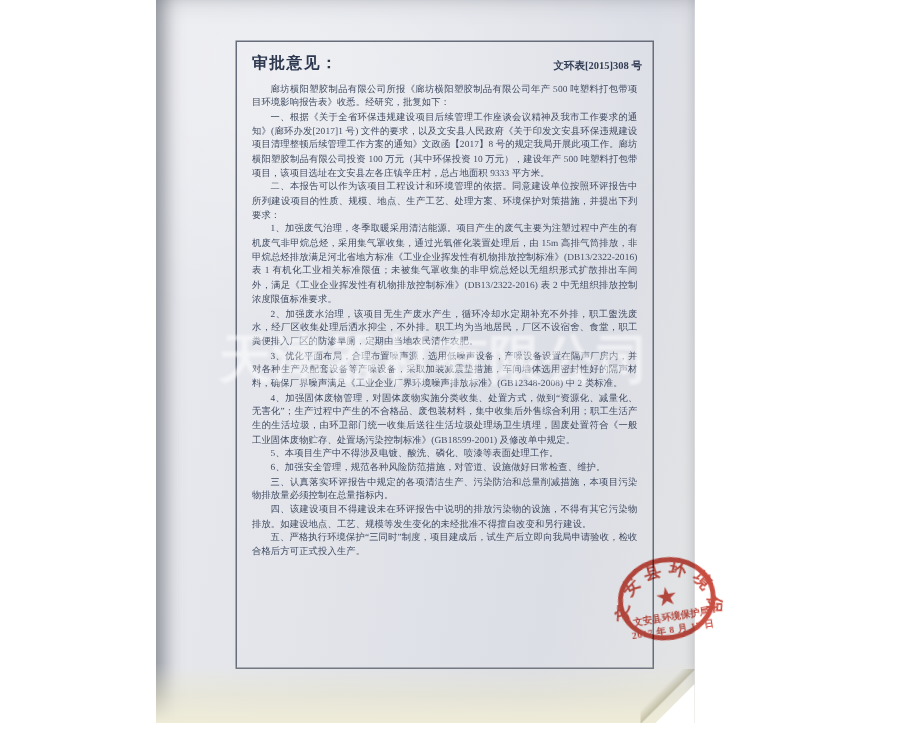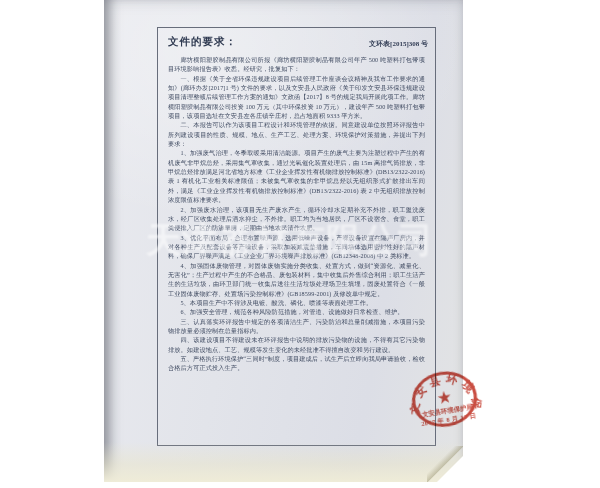--- a/index.html
+++ b/index.html
@@ -73,21 +73,21 @@
   }
   .stamp-org{top:37px;}
   .stamp-date{top:46px;letter-spacing:.4px;}
 </style>
 </head>
 <body>
 
 <div class="photo">
 
   <div class="frame">
-    <div class="doc-title">文件的要求：</div>
+    <div class="doc-title">审批意见：</div>
     <div class="doc-number">文环表[2015]308 号</div>
 
     <div class="textflow">
       <p>廊坊横阳塑胶制品有限公司所报《廊坊横阳塑胶制品有限公司年产 500 吨塑料打包带项目环境影响报告表》收悉。经研究，批复如下：</p>
       <p>一、根据《关于全省环保违规建设项目后续管理工作座谈会议精神及我市工作要求的通知》(廊环办发[2017]1 号) 文件的要求，以及文安县人民政府《关于印发文安县环保违规建设项目清理整顿后续管理工作方案的通知》文政函【2017】8 号的规定我局开展此项工作。廊坊横阳塑胶制品有限公司投资 100 万元（其中环保投资 10 万元），建设年产 500 吨塑料打包带项目，该项目选址在文安县左各庄镇辛庄村，总占地面积 9333 平方米。</p>
       <p>二、本报告可以作为该项目工程设计和环境管理的依据。同意建设单位按照环评报告中所列建设项目的性质、规模、地点、生产工艺、处理方案、环境保护对策措施，并提出下列要求：</p>
       <p>1、加强废气治理，冬季取暖采用清洁能源。项目产生的废气主要为注塑过程中产生的有机废气非甲烷总烃，采用集气罩收集，通过光氧催化装置处理后，由 15m 高排气筒排放，非甲烷总烃排放满足河北省地方标准《工业企业挥发性有机物排放控制标准》(DB13/2322-2016) 表 1 有机化工业相关标准限值；未被集气罩收集的非甲烷总烃以无组织形式扩散排出车间外，满足《工业企业挥发性有机物排放控制标准》(DB13/2322-2016) 表 2 中无组织排放控制浓度限值标准要求。</p>
       <p>2、加强废水治理，该项目无生产废水产生，循环冷却水定期补充不外排，职工盥洗废水，经厂区收集处理后洒水抑尘，不外排。职工均为当地居民，厂区不设宿舍、食堂，职工粪便排入厂区的防渗旱厕，定期由当地农民清作农肥。</p>
       <p>3、优化平面布局，合理布置噪声源，选用低噪声设备，产噪设备设置在隔声厂房内，并对各种生产及配套设备等产噪设备，采取加装减震垫措施，车间墙体选用密封性好的隔声材料，确保厂界噪声满足《工业企业厂界环境噪声排放标准》(GB12348-2008) 中 2 类标准。</p>
       <p>4、加强固体废物管理，对固体废物实施分类收集、处置方式，做到“资源化、减量化、无害化”；生产过程中产生的不合格品、废包装材料，集中收集后外售综合利用；职工生活产生的生活垃圾，由环卫部门统一收集后送往生活垃圾处理场卫生填埋，固废处置符合《一般工业固体废物贮存、处置场污染控制标准》(GB18599-2001) 及修改单中规定。</p>

